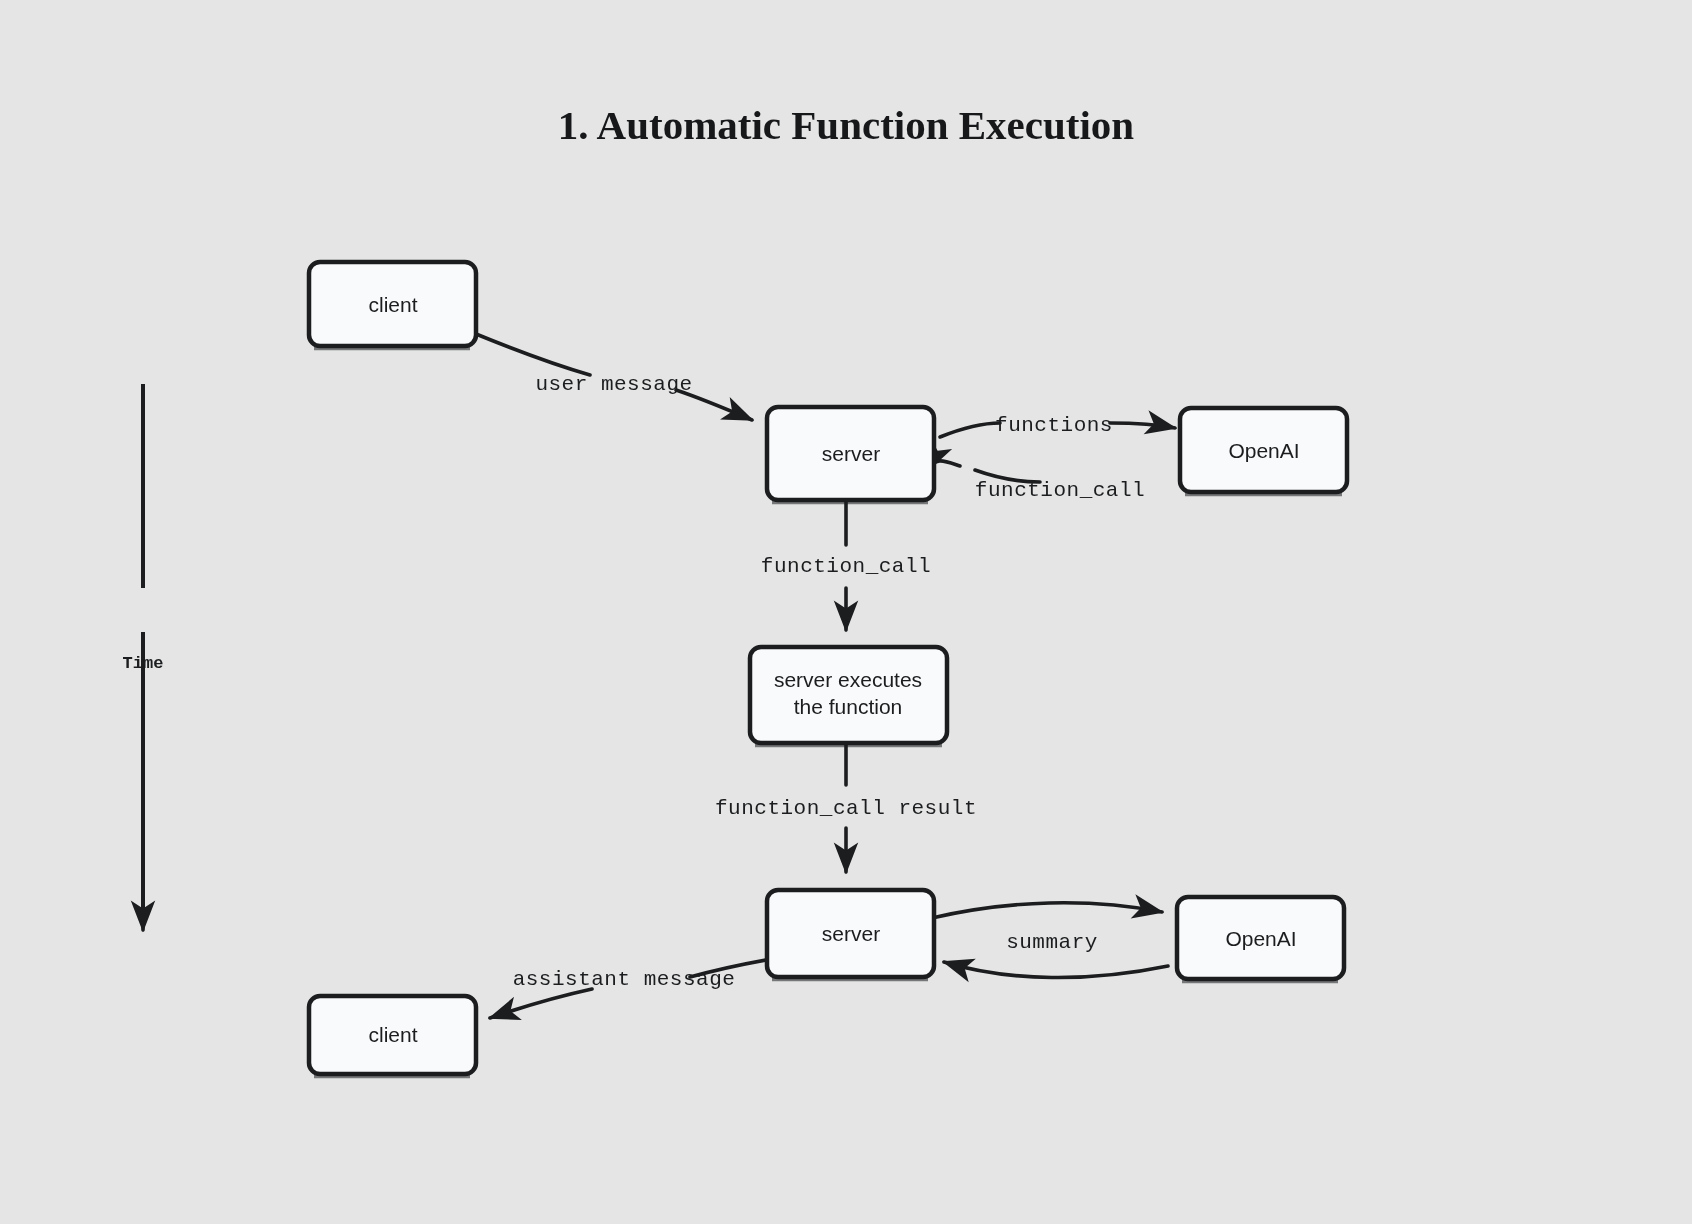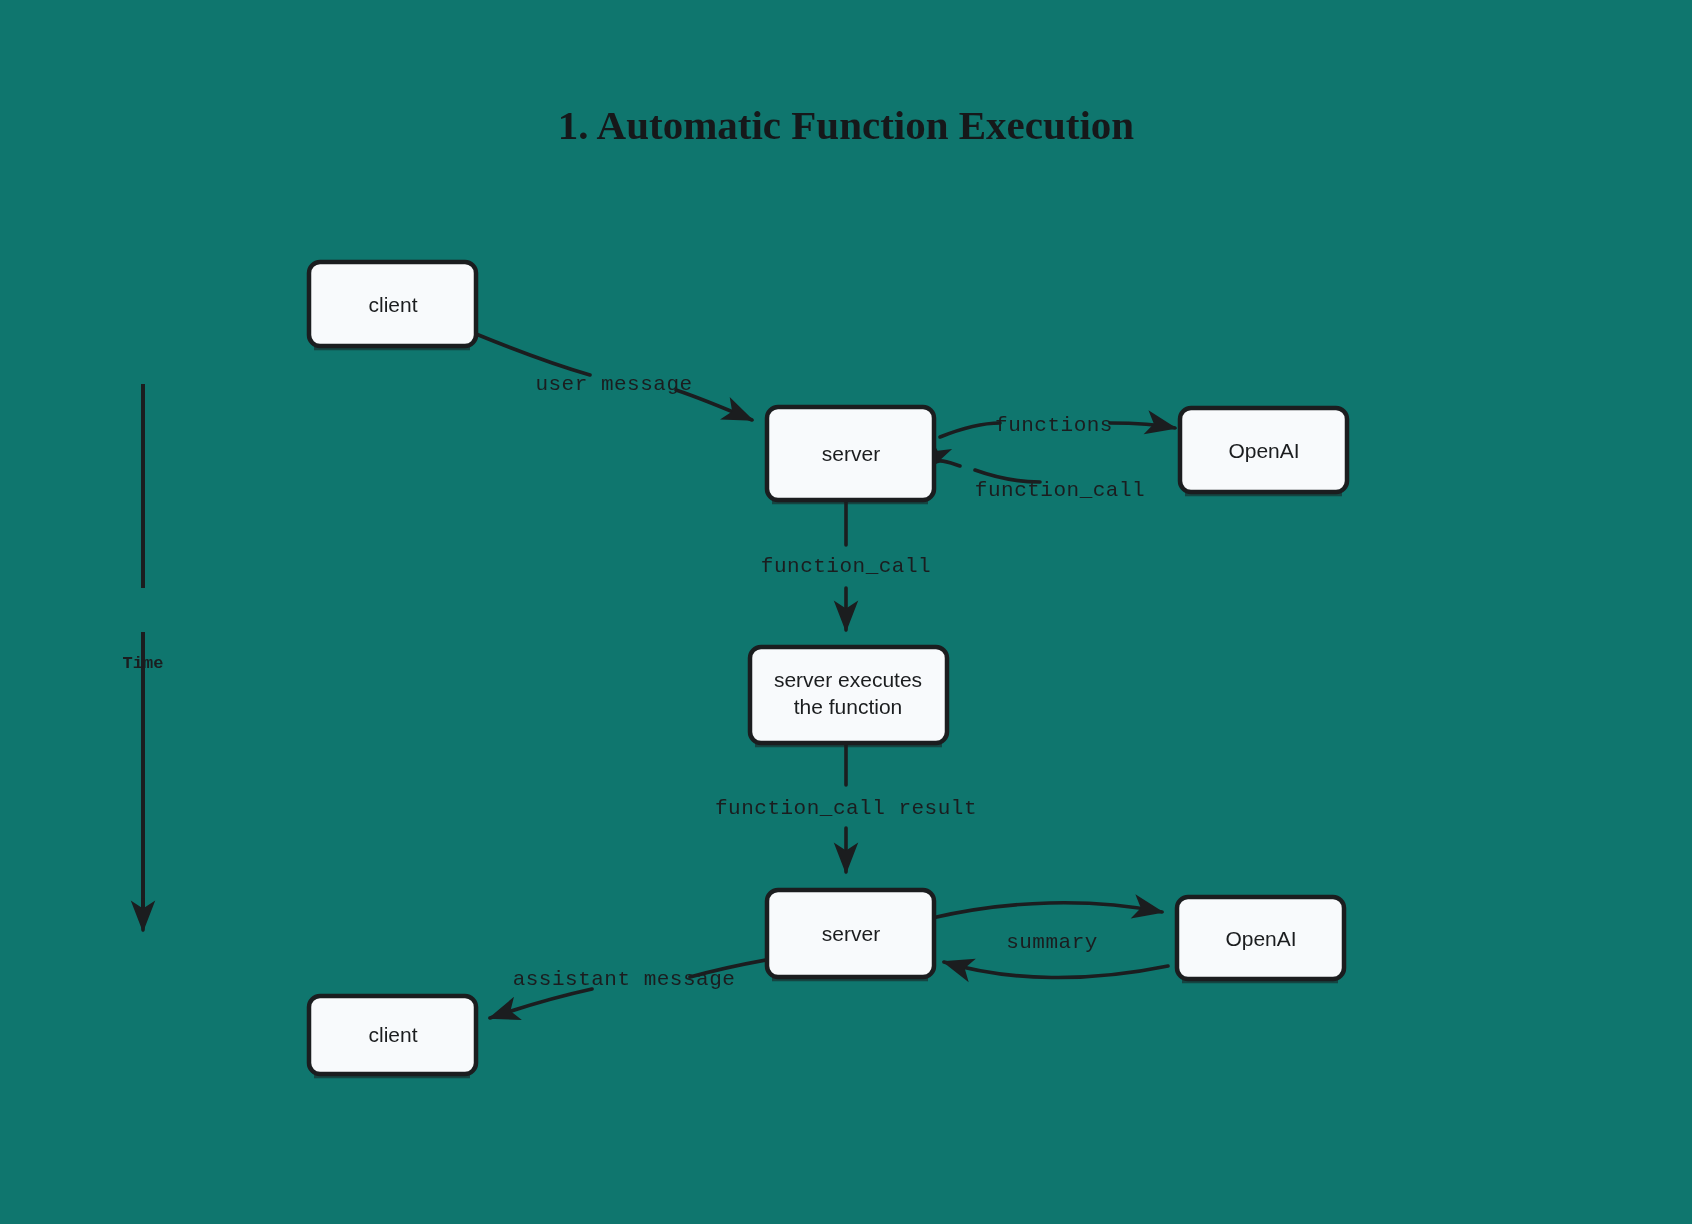--- a/index.html
+++ b/index.html
@@ -4,21 +4,21 @@
 <style>
   html, body {
     margin: 0;
     padding: 0;
     background: #f7f9fb;
   }
   #stage {
     position: relative;
     width: 1692px;
     height: 1224px;
-    background: #0f766e;
+    background: #e5e5e5;
     overflow: hidden;
     font-family: "Liberation Sans", sans-serif;
   }
   #diagram-svg {
     position: absolute;
     inset: 0;
     width: 1692px;
     height: 1224px;
   }
   .title-text {

